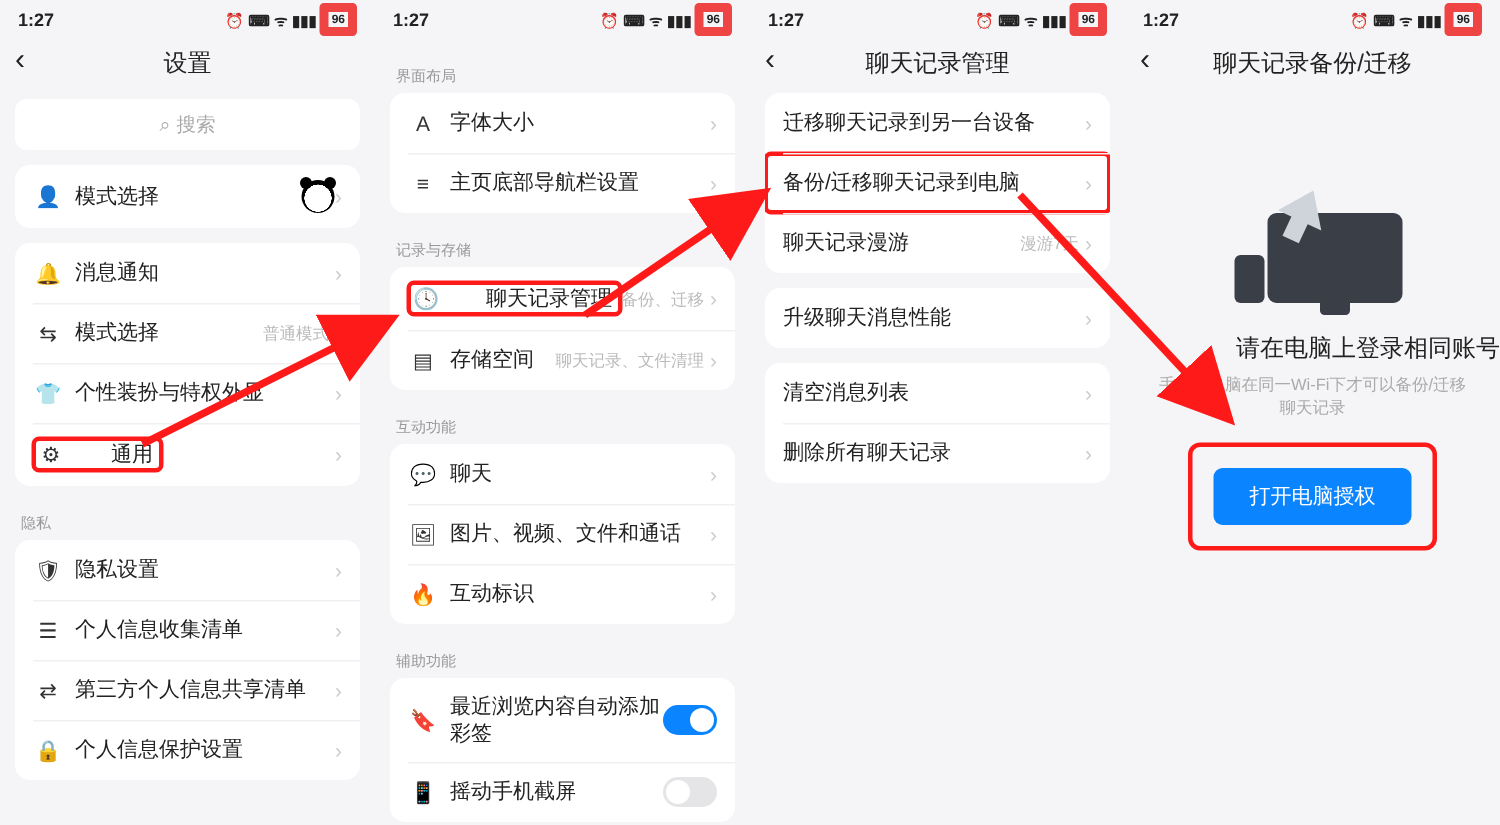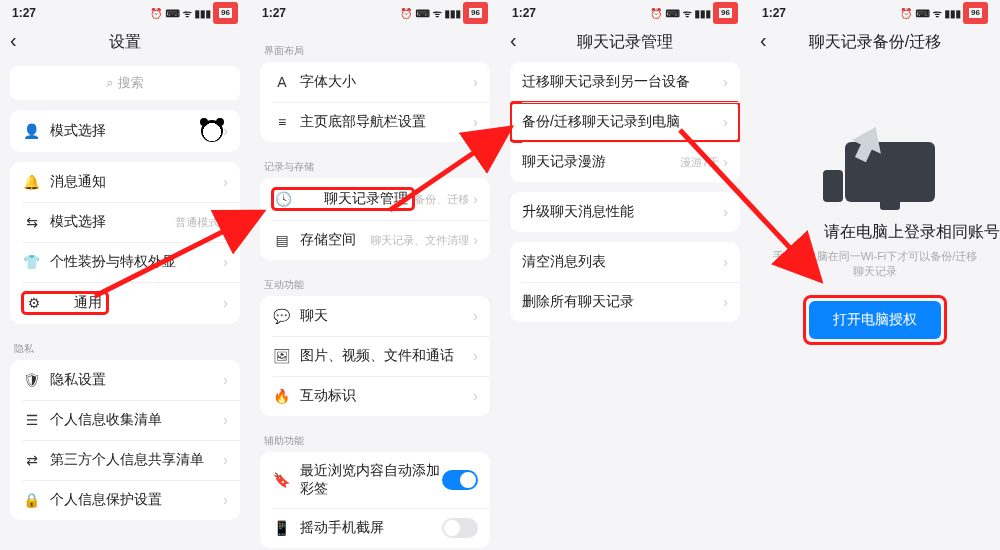--- a/index.html
+++ b/index.html
@@ -153,21 +153,21 @@
     margin: 16px auto 0 auto;
     background: #0a84ff;
     color: #fff;
     border: none;
     border-radius: 6px;
     padding: 10px 24px;
     font-size: 14px;
   }
   .btn-highlight {
     border: 3px solid #ff1a1a;
-    padding: 3px;
+    padding: 14px;
     display: inline-block;
     border-radius: 8px;
   }
   .btn-wrap { text-align: center; margin-top: 16px; }
 
   
   svg.arrows {
     position: absolute; left: 0; top: 0; width: 1000px; height: 550px; pointer-events: none;
   }
 </style>

